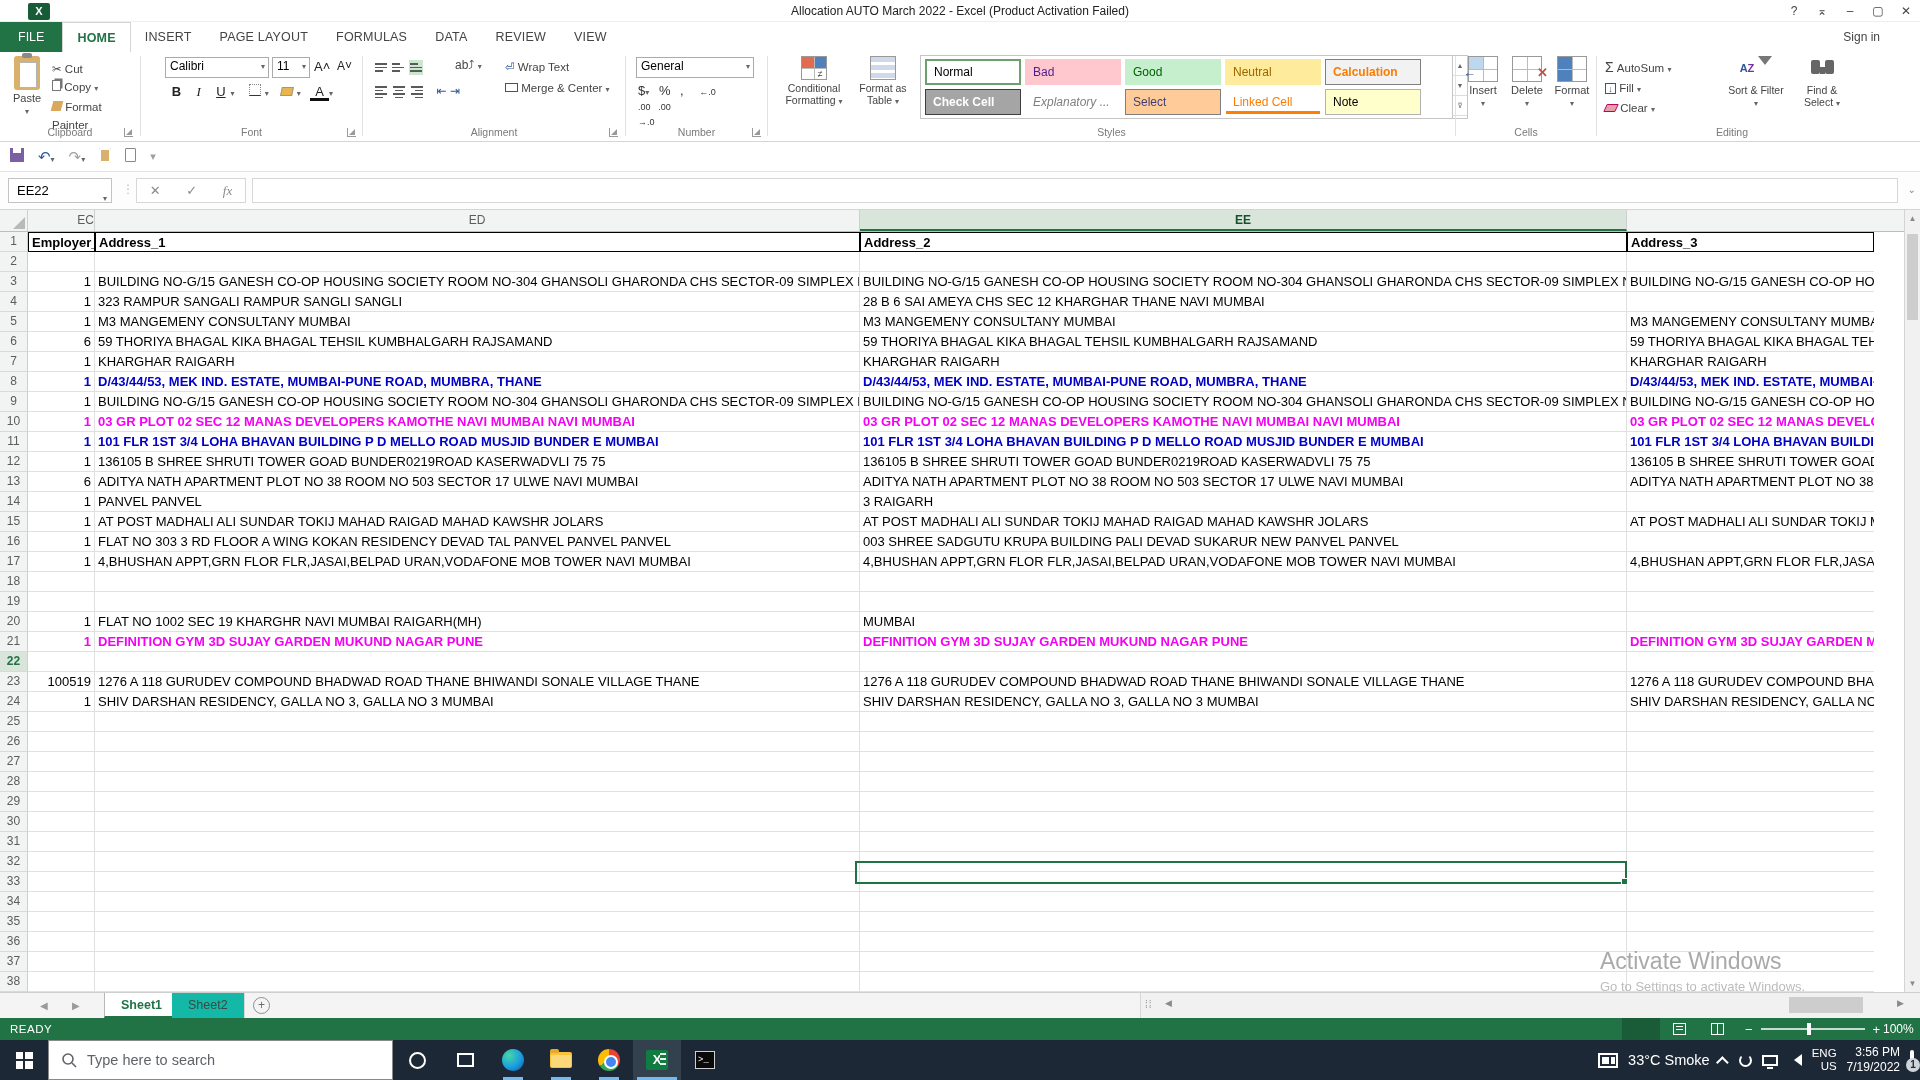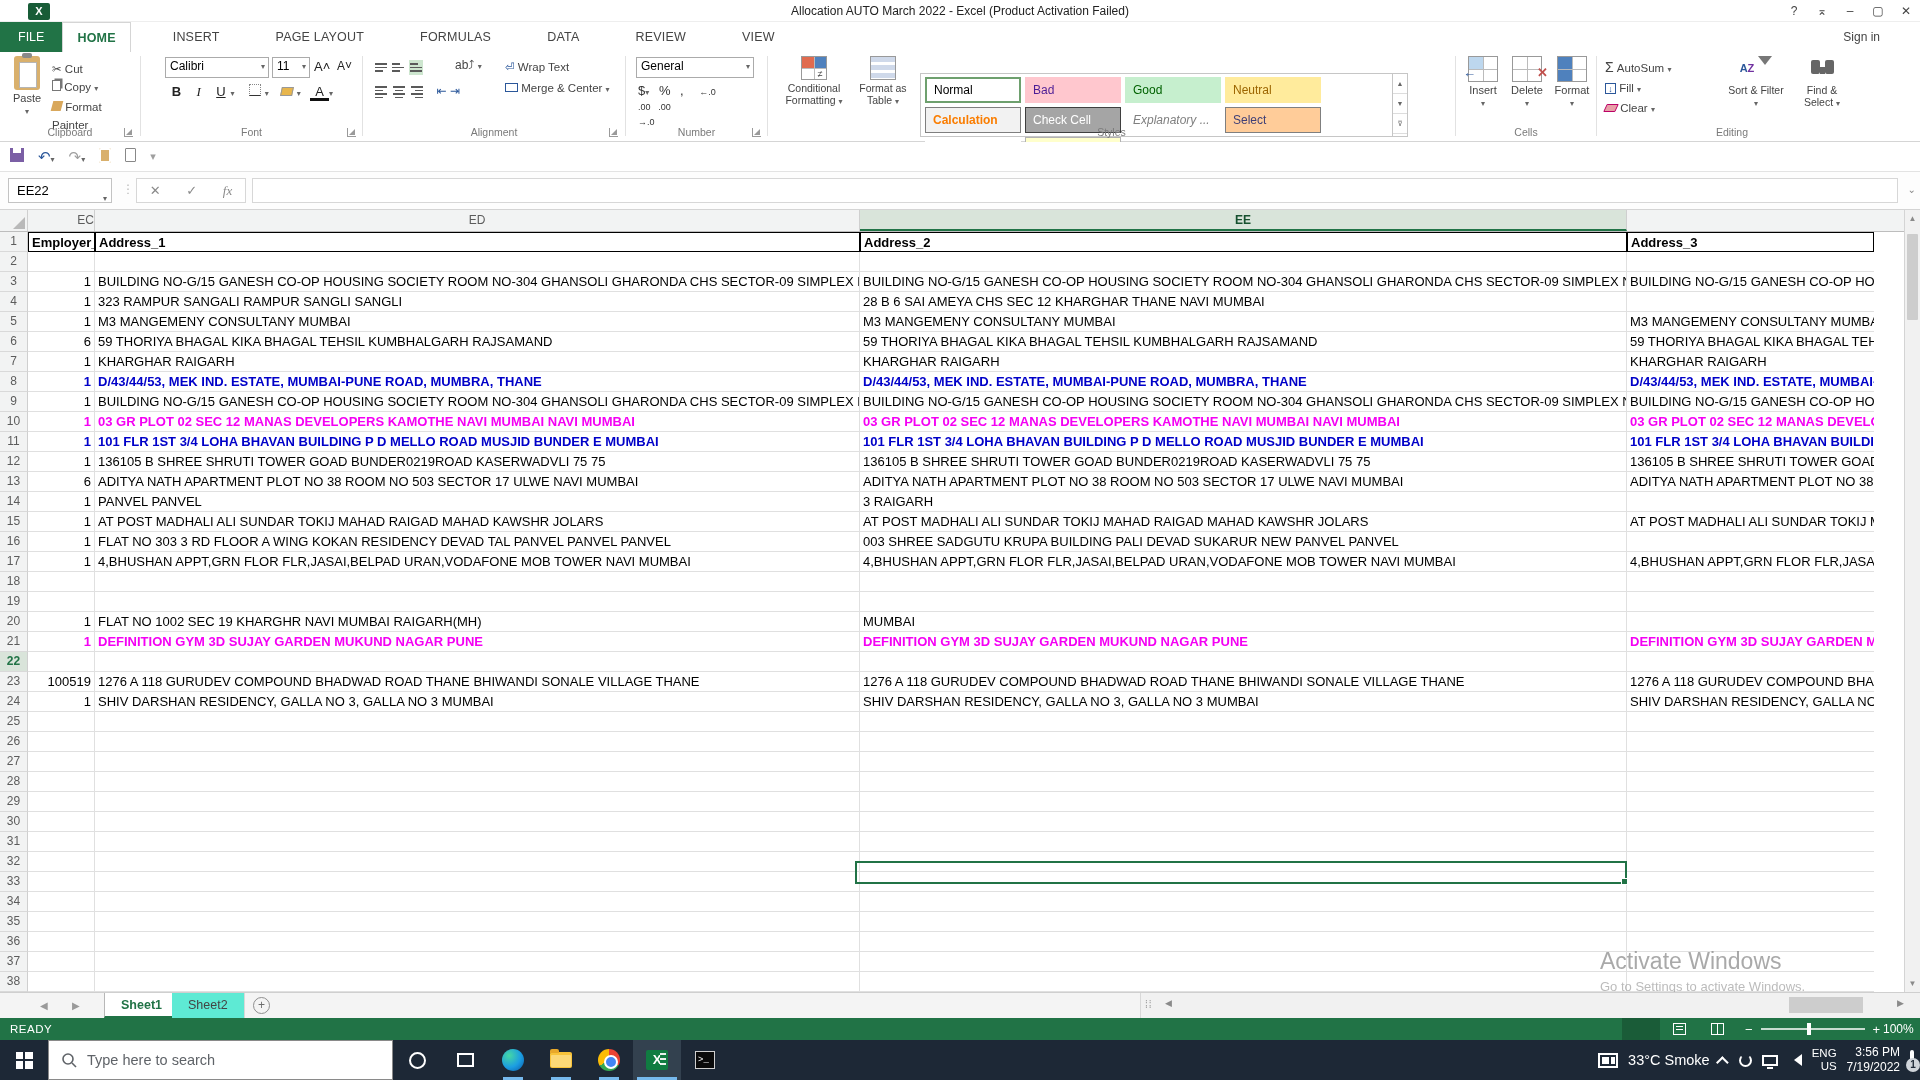--- a/index.html
+++ b/index.html
@@ -88,21 +88,21 @@
   .vs-btn { height:17px; text-align:center; font-size:8px; color:#8a8a8a; line-height:17px; }
   .vs-thumb { position:absolute; left:2px; top:24px; width:11px; height:86px; background:#cdcdcd; border-radius:1px; }
   .vs-down { position:absolute; bottom:0; width:100%; }
   .watermark { position:absolute; left:1600px; top:738px; color:rgba(140,140,140,.75); }
   .watermark .w1 { font-size:23px; }
   .watermark .w2 { font-size:13px; margin-top:4px; color:rgba(150,150,150,.65); }
 
   
   .tabrow { position:absolute; left:0; top:992px; width:1920px; height:26px; background:#f4f4f4; border-top:1px solid #cfcfcf; }
   .tnav { position:absolute; top:7px; font-size:10px; color:#9a9a9a; }
-  .stab { position:absolute; top:0; height:25px; line-height:24px; padding:0 16px; font-size:12.5px; color:#444; background:#5eead4; border-right:1px solid #d8d8d8; }
+  .stab { position:absolute; top:0; height:25px; line-height:24px; padding:0 16px; font-size:12.5px; color:#444; background:#14b8a6; border-right:1px solid #d8d8d8; }
   .stab.active { background:#fff; color:#217346; font-weight:bold; border:1px solid #b7b7b7; border-top:none; border-bottom:2px solid #217346; }
   .addsheet { position:absolute; left:253px; top:4px; width:17px; height:17px; border:1px solid #8f8f8f; border-radius:50%; color:#6d6d6d; text-align:center; line-height:15px; font-size:12px; }
   .hscroll { position:absolute; left:1140px; top:0; right:0; height:25px; background:#f1f1f1; border-left:1px solid #d8d8d8; }
   .hs-btn { position:absolute; top:5px; font-size:9px; color:#8a8a8a; }
   .hs-thumb { position:absolute; left:648px; top:4px; width:74px; height:16px; background:#cdcdcd; }
   .hdots { position:absolute; left:4px; top:6px; color:#9a9a9a; font-size:10px; letter-spacing:1px; }
 
   
   .statusbar { position:absolute; left:0; top:1018px; width:1920px; height:22px; background:#217346; color:#fff; }
   .sb-mode { position:absolute; left:10px; top:0; line-height:22px; font-size:11.5px; letter-spacing:.5px; }
@@ -163,21 +163,21 @@
     <div class="wb">?</div>
     <div class="wb">⌅</div>
     <div class="wb">–</div>
     <div class="wb">▢</div>
     <div class="wb">✕</div>
   </div>
 </div>
 
 <div class="ribbontabs">
   <div class="tab-file">FILE</div>
-  <div id="rtabs" style="display: flex; gap: 28px;">
+  <div id="rtabs" style="display: flex;">
       <div class="rtab active">HOME</div>
       <div class="rtab">INSERT</div>
       <div class="rtab">PAGE LAYOUT</div>
       <div class="rtab">FORMULAS</div>
       <div class="rtab">DATA</div>
       <div class="rtab">REVIEW</div>
       <div class="rtab">VIEW</div>
     </div>
   <div class="signin">Sign in</div>
 </div>
@@ -259,28 +259,28 @@
           <i style="background:#4f81bd;"></i>
           <i style="background:#fff;"></i>
           <i style="background:#fff;font-size:9px;line-height:10px;text-align:center;font-style:normal;">≠</i>
         </div>
       <div class="cap" style="font-size:10.5px;"><span>Conditional Formatting</span> <span class="dd">▾</span></div>
     </div>
     <div class="bigbtn" style="left:86px;width:58px;">
       <div style="width:26px;height:24px;margin:0 auto;background:repeating-linear-gradient(#cfd9ea 0 5px, #fff 5px 8px);border:1px solid #999;"></div>
       <div class="cap" style="font-size:10.5px;"><span>Format as Table</span> <span class="dd">▾</span></div>
     </div>
-    <div class="sty-frame" style="left:152px;top:21px;width:488px;height:64px;">
+    <div class="sty-frame" style="left:152px;top:3px;width:548px;height:64px;">
       <div id="chips" style="padding:1px 2px;">
           <div class="chip" style="background: rgb(255, 255, 255); color: rgb(0, 0, 0); border: 2px solid rgb(110, 160, 110); line-height: 22px;">Normal</div>
           <div class="chip" style="background: rgb(255, 199, 206); color: #4c1d95;">Bad</div>
           <div class="chip" style="background: rgb(198, 239, 206); color: rgb(0, 97, 0);">Good</div>
           <div class="chip" style="background: rgb(255, 235, 156); color: rgb(156, 101, 0);">Neutral</div>
           <div class="chip" style="background: rgb(242, 242, 242); color: rgb(250, 125, 0); border: 1px solid rgb(127, 127, 127); font-weight: bold;">Calculation</div>
-          <div class="chip" style="background: rgb(165, 165, 165); color: rgb(255, 255, 255); border: 1px solid rgb(63, 63, 63); font-weight: normal;">Check Cell</div>
+          <div class="chip" style="background: rgb(165, 165, 165); color: rgb(255, 255, 255); border: 1px solid rgb(63, 63, 63); font-weight: bold;">Check Cell</div>
           <div class="chip" style="background: rgb(255, 255, 255); color: rgb(127, 127, 127); font-style: italic;">Explanatory ...</div>
           <div class="chip" style="background: rgb(255, 204, 153); color: rgb(63, 63, 118); border: 1px solid rgb(127, 127, 127);">Select</div>
           <div class="chip" style="background: rgb(255, 255, 255); color: rgb(250, 125, 0); box-shadow: rgb(255, 128, 1) 0px -3px 0px inset;">Linked Cell</div>
           <div class="chip" style="background: rgb(255, 255, 204); color: rgb(0, 0, 0); border: 1px solid rgb(178, 178, 178);">Note</div>
         </div>
       <div class="gal-scroll">
           <div>▲</div>
           <div>▼</div>
           <div>⊽</div>
         </div>

